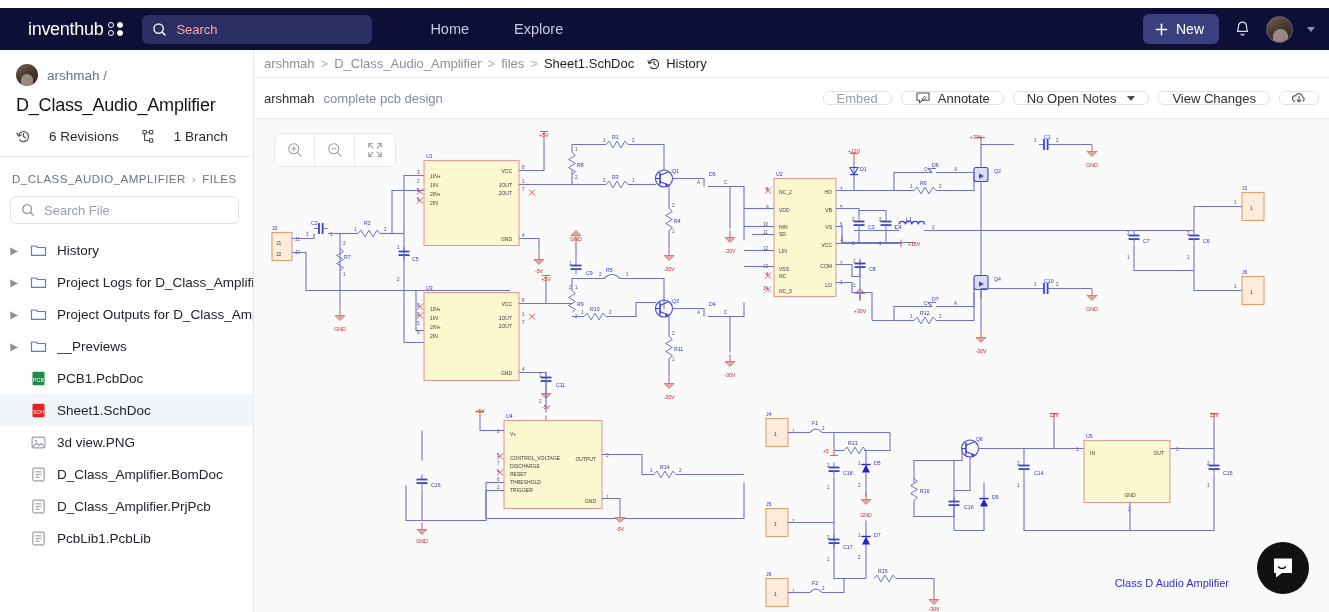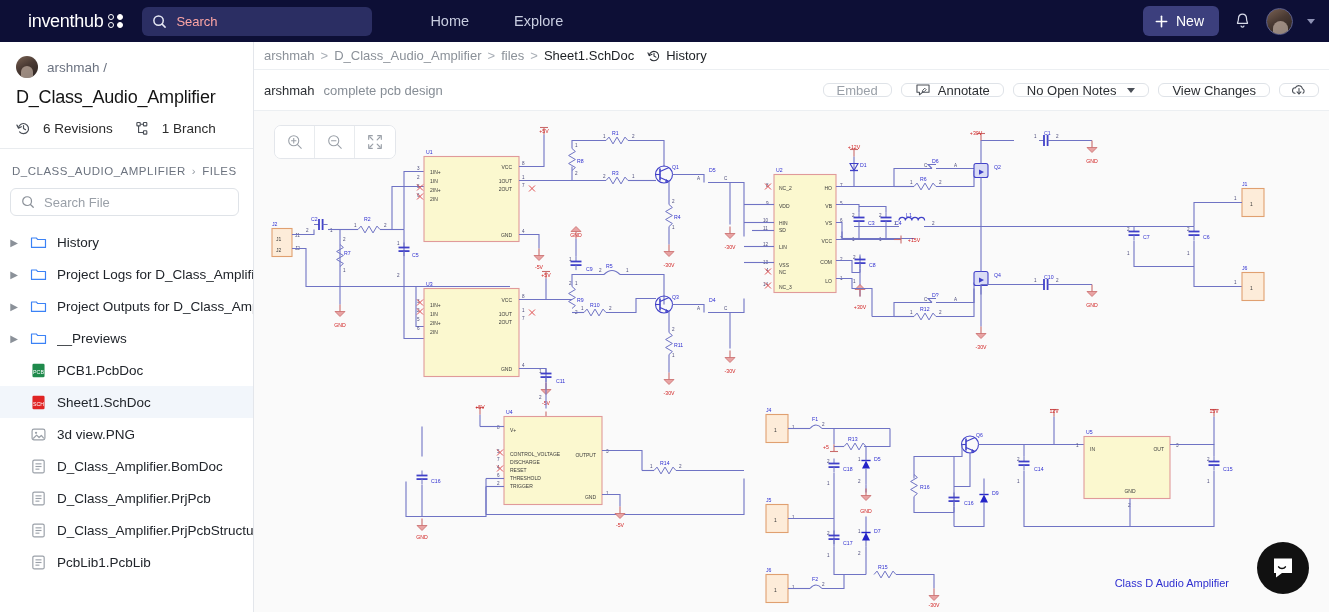--- a/index.html
+++ b/index.html
@@ -12,20 +12,21 @@
   body { display: flex; flex-direction: column; }
 
   
   .topnav {
     height: 42px; min-height: 42px;
     background: #0d0f36;
     display: flex; align-items: center;
     padding: 0 14px;
     position: relative;
     z-index: 40;
+    margin-top: 8px;
   }
   .brand {
     display: flex; align-items: center; gap: 2px;
     color: #fff;
     font-size: 18px;
     letter-spacing: -0.3px;
     margin-left: 14px;
     margin-right: 18px;
     font-weight: 500;
     white-space: nowrap;
@@ -92,21 +93,21 @@
     position: relative; overflow: hidden; flex-shrink: 0;
   }
   .avatar-sm::after {
     content: ""; position: absolute; left: 5px; top: 10px;
     width: 12px; height: 12px; border-radius: 50% 50% 0 0;
     background: rgba(230,210,195,0.55);
   }
   .repo-owner span { font-size: 13.5px; color: #6b7280; }
   .repo-title { font-size: 18px; color: #141414; margin-top: 9px; letter-spacing: -0.2px; }
   .repo-meta { display: flex; gap: 22px; margin-top: 13px; }
-  .repo-meta .item { display: flex; align-items: center; gap: 12px; font-size: 13.5px; color: #2b2b2b; }
+  .repo-meta .item { display: flex; align-items: center; gap: 18px; font-size: 13.5px; color: #2b2b2b; }
 
   .crumbs-mini {
     padding: 16px 16px 11px 12px;
     font-size: 11.5px;
     color: #6c737f;
     letter-spacing: 0.5px;
     display: flex; gap: 6px; align-items: center;
   }
   .crumbs-mini .sep { color: #9aa0a8; }
 
@@ -386,32 +387,20 @@
         <div class="filerow">
           <span class="chev empty">▶</span>
           <span class="ico">
             <svg width="17" height="17" viewBox="0 0 18 18">
               <rect x="3" y="2.2" width="12" height="13.6" rx="1.6" fill="none" stroke="#9aa0a8" stroke-width="1.25"></rect>
               <line x1="5.8" y1="6.2" x2="12.2" y2="6.2" stroke="#9aa0a8" stroke-width="1.2"></line>
               <line x1="5.8" y1="9" x2="12.2" y2="9" stroke="#9aa0a8" stroke-width="1.2"></line>
               <line x1="5.8" y1="11.8" x2="10" y2="11.8" stroke="#9aa0a8" stroke-width="1.2"></line>
             </svg>
           </span>
-          <span class="nm">D_Class_Amplifier.PrjPcbStructu</span>
-        </div>
-        <div class="filerow">
-          <span class="chev empty">▶</span>
-          <span class="ico">
-            <svg width="17" height="17" viewBox="0 0 18 18">
-              <rect x="3" y="2.2" width="12" height="13.6" rx="1.6" fill="none" stroke="#9aa0a8" stroke-width="1.25"></rect>
-              <line x1="5.8" y1="6.2" x2="12.2" y2="6.2" stroke="#9aa0a8" stroke-width="1.2"></line>
-              <line x1="5.8" y1="9" x2="12.2" y2="9" stroke="#9aa0a8" stroke-width="1.2"></line>
-              <line x1="5.8" y1="11.8" x2="10" y2="11.8" stroke="#9aa0a8" stroke-width="1.2"></line>
-            </svg>
-          </span>
           <span class="nm">PcbLib1.PcbLib</span>
         </div>
       </div>
   </aside>
 
   <section class="content">
 
     <div class="crumbbar">
       <a href="#">arshmah</a>
       <span class="sep">&gt;</span>

